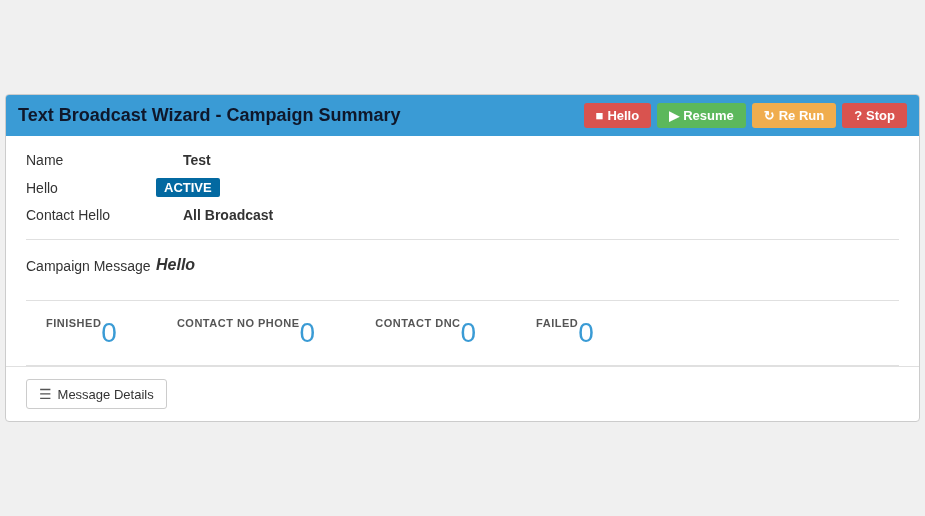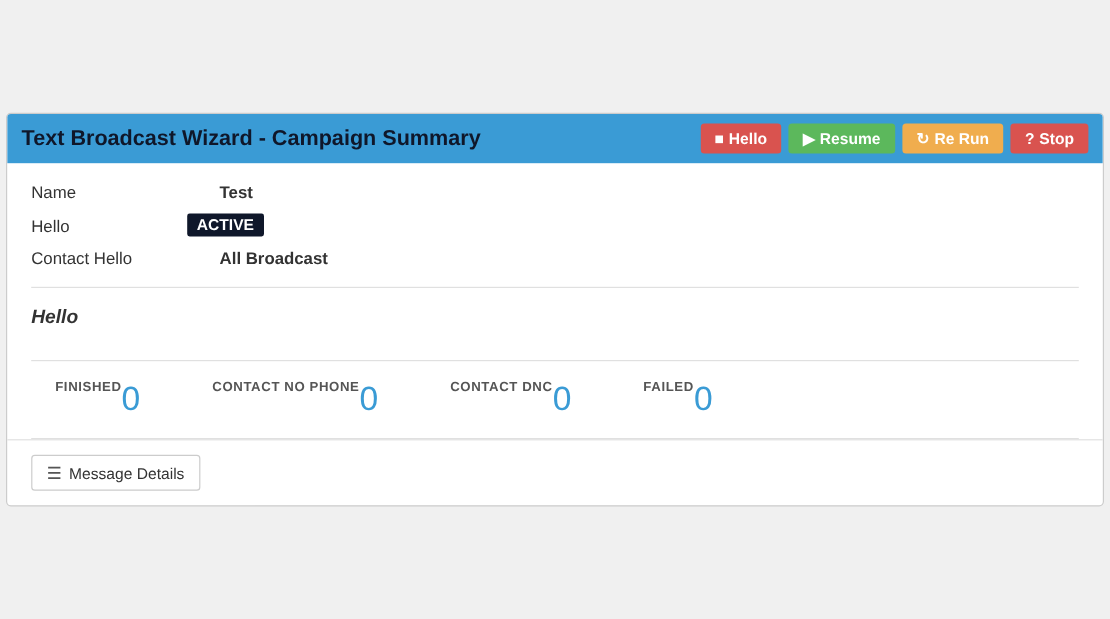--- a/index.html
+++ b/index.html
@@ -68,21 +68,21 @@
     }
     .info-value {
       color: #333;
       font-size: 14px;
     }
     .info-value.bold {
       font-weight: bold;
       margin-left: 27px;
     }
     .status-badge {
-      background: #0f172a;
+      background: #0369a1;
       color: #fff;
       padding: 2px 8px;
       font-size: 13px;
       font-weight: bold;
       border-radius: 2px;
     }
     .progress-bar-container {
       width: 230px;
       height: 18px;
       background: #e9ecef;
@@ -203,20 +203,21 @@
 
     <div class="info-row">
       <span class="info-label">Contact Hello</span>
       <span class="info-value bold">All Broadcast</span>
     </div>
 
 
     <hr class="section-divider">
 
     <div class="message-row">
+      <span class="message-label">Campaign Message</span>
       <span class="message-value">Hello</span>
     </div>
   </div>
 
   <hr class="section-divider" style="margin: 0 20px;">
 
   <div class="stats-section" id="stats-container">
   <div class="stat-item">
         <div class="stat-label">FINISHED</div>
         <div class="stat-value">0</div>

